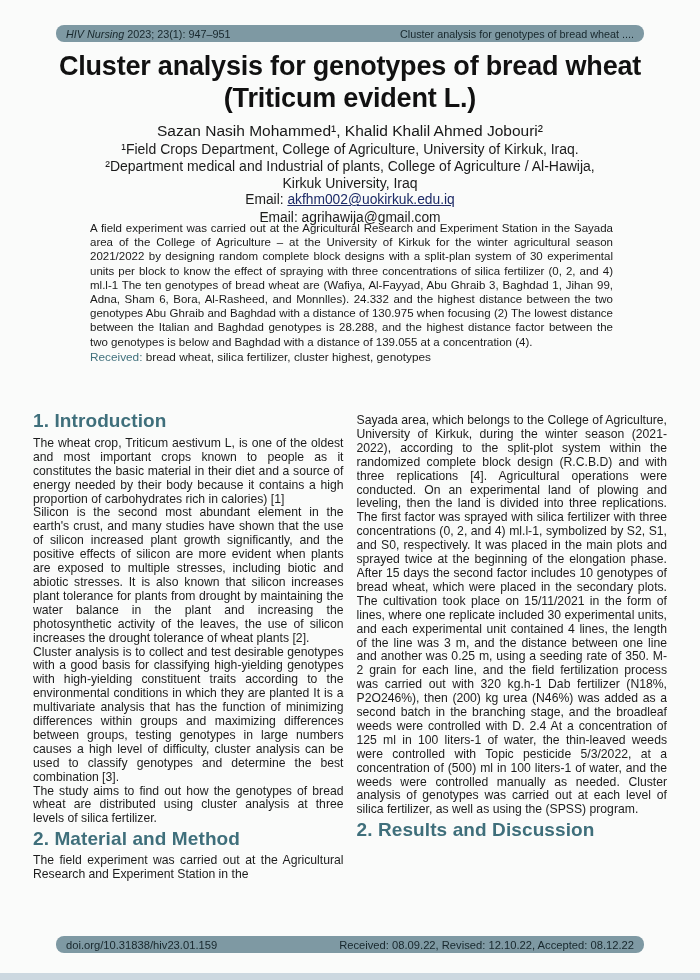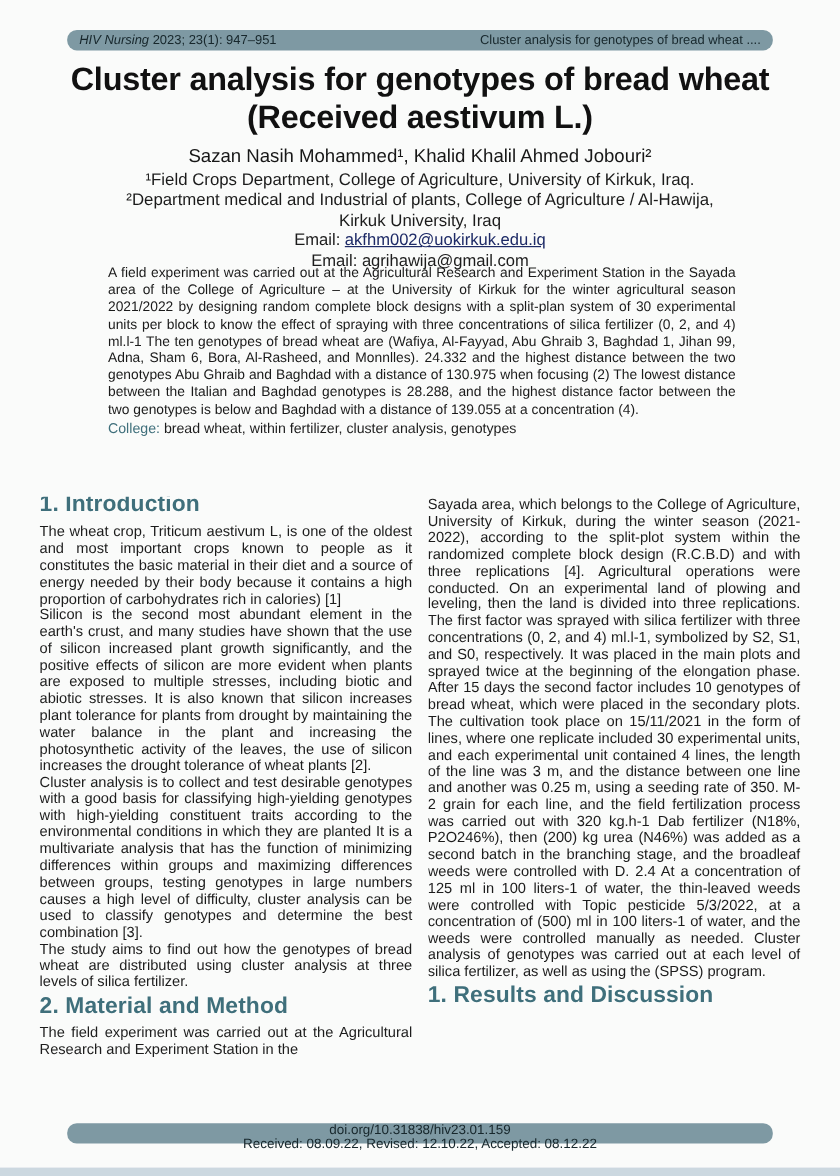--- a/index.html
+++ b/index.html
@@ -28,21 +28,21 @@
     display: flex;
     justify-content: space-between;
     align-items: center;
     padding: 0 10px;
     box-sizing: border-box;
     font-size: 10.8px;
     color: #17272c;
     white-space: nowrap;
   }
   .bar.header { top: 25px; }
-  .bar.footer { top: 936px; font-size: 11.2px; flex-direction: column; }
+  .bar.footer { top: 936px; font-size: 11.2px; }
   .bar .journal-name { font-style: italic; }
   
   .title-block {
     position: absolute;
     top: 50px;
     left: 0;
     right: 0;
     text-align: center;
   }
   h1.paper-title {
@@ -143,55 +143,55 @@
 <div class="page">
 
   <div class="bar header">
     <span><span class="journal-name">HIV Nursing</span><span> 2023; 23(1):  947–951</span></span>
     <span>Cluster analysis for genotypes of bread wheat ....</span>
   </div>
 
   <div class="title-block">
     <h1 class="paper-title">
       <span>Cluster analysis for genotypes of bread wheat</span><br>
-      <span>(Received aestivum L.)</span>
+      <span>(Triticum evident L.)</span>
     </h1>
     <div class="authors">Sazan Nasih Mohammed¹, Khalid Khalil Ahmed Jobouri²</div>
     <div class="affiliation">¹Field Crops Department, College of Agriculture, University of Kirkuk, Iraq.</div>
     <div class="affiliation">²Department medical and Industrial of plants, College of Agriculture / Al-Hawija, Kirkuk University, Iraq</div>
     <div class="email-line">
       <span>Email: </span><a class="email-link">akfhm002@uokirkuk.edu.iq</a>
     </div>
     <div class="email-line">
       <span>Email: </span><span>agrihawija@gmail.com</span>
     </div>
   </div>
 
   <div class="abstract">
     <div class="abstract-body">A field experiment was carried out at the Agricultural Research and Experiment Station in the Sayada area of the College of Agriculture – at the University of Kirkuk for the winter agricultural season 2021/2022 by designing random complete block designs with a split-plan system of 30 experimental units per block to know the effect of spraying with three concentrations of silica fertilizer (0, 2, and 4) ml.l-1 The ten genotypes of bread wheat are (Wafiya, Al-Fayyad, Abu Ghraib 3, Baghdad 1, Jihan 99, Adna, Sham 6, Bora, Al-Rasheed, and Monnlles). 24.332 and the highest distance between the two genotypes Abu Ghraib and Baghdad with a distance of 130.975 when focusing (2) The lowest distance between the Italian and Baghdad genotypes is 28.288, and the highest distance factor between the two genotypes is below and Baghdad with a distance of 139.055 at a concentration (4).</div>
     <div class="keywords-line">
-      <span class="keywords-label">College:</span><span> bread wheat, within fertilizer, cluster analysis, genotypes</span>
+      <span class="keywords-label">Received:</span><span> bread wheat, silica fertilizer, cluster highest, genotypes</span>
     </div>
   </div>
 
   <div class="columns">
 
     <div class="col">
       <h2 class="section-heading">1. Introduction</h2>
       <p>The wheat crop, Triticum aestivum L, is one of the oldest and most important crops known to people as it constitutes the basic material in their diet and a source of energy needed by their body because it contains a high proportion of carbohydrates rich in calories) [1]</p>
       <p>Silicon is the second most abundant element in the earth's crust, and many studies have shown that the use of silicon increased plant growth significantly, and the positive effects of silicon are more evident when plants are exposed to multiple stresses, including biotic and abiotic stresses. It is also known that silicon increases plant tolerance for plants from drought by maintaining the water balance in the plant and increasing the photosynthetic activity of the leaves, the use of silicon increases the drought tolerance of wheat plants [2].</p>
       <p>Cluster analysis is to collect and test desirable genotypes with a good basis for classifying high-yielding genotypes with high-yielding constituent traits according to the environmental conditions in which they are planted It is a multivariate analysis that has the function of minimizing differences within groups and maximizing differences between groups, testing genotypes in large numbers causes a high level of difficulty, cluster analysis can be used to classify genotypes and determine the best combination [3].</p>
       <p>The study aims to find out how the genotypes of bread wheat are distributed using cluster analysis at three levels of silica fertilizer.</p>
       <h2 class="section-heading mid">2. Material and Method</h2>
       <p>The field experiment was carried out at the Agricultural Research and Experiment Station in the</p>
     </div>
 
     <div class="col">
       <p>Sayada area, which belongs to the College of Agriculture, University of Kirkuk, during the winter season (2021-2022), according to the split-plot system within the randomized complete block design (R.C.B.D) and with three replications [4]. Agricultural operations were conducted. On an experimental land of plowing and leveling, then the land is divided into three replications. The first factor was sprayed with silica fertilizer with three concentrations (0, 2, and 4) ml.l-1, symbolized by S2, S1, and S0, respectively. It was placed in the main plots and sprayed twice at the beginning of the elongation phase. After 15 days the second factor includes 10 genotypes of bread wheat, which were placed in the secondary plots. The cultivation took place on 15/11/2021 in the form of lines, where one replicate included 30 experimental units, and each experimental unit contained 4 lines, the length of the line was 3 m, and the distance between one line and another was 0.25 m, using a seeding rate of 350. M-2 grain for each line, and the field fertilization process was carried out with 320 kg.h-1 Dab fertilizer (N18%, P2O246%), then (200) kg urea (N46%) was added as a second batch in the branching stage, and the broadleaf weeds were controlled with D. 2.4 At a concentration of 125 ml in 100 liters-1 of water, the thin-leaved weeds were controlled with Topic pesticide 5/3/2022, at a concentration of (500) ml in 100 liters-1 of water, and the weeds were controlled manually as needed. Cluster analysis of genotypes was carried out at each level of silica fertilizer, as well as using the (SPSS) program.</p>
-      <h2 class="section-heading mid">1. Results and Discussion</h2>
+      <h2 class="section-heading mid">2. Results and Discussion</h2>
     </div>
 
   </div>
 
   <div class="bar footer">
     <span>doi.org/10.31838/hiv23.01.159</span>
     <span>Received: 08.09.22, Revised: 12.10.22, Accepted: 08.12.22</span>
   </div>
 
   <div class="bottom-strip"></div>

